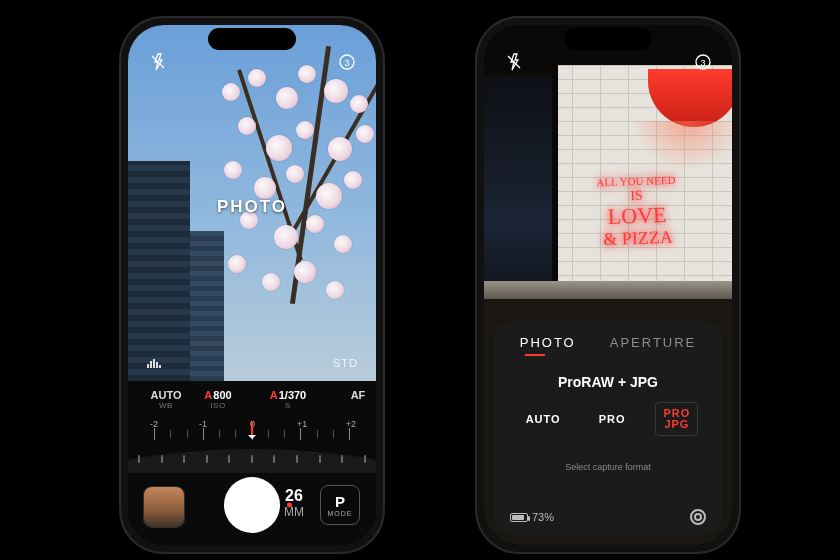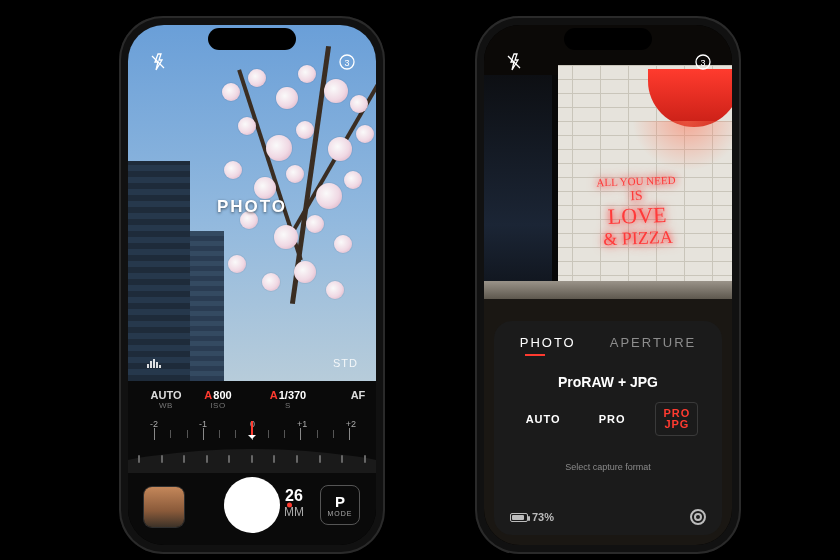--- a/index.html
+++ b/index.html
@@ -171,21 +171,21 @@
   .tab.active::after { content:""; position:absolute; left:10%; right:55%; bottom:0; height:2px; background:#ff3b30; }
   .format-title { text-align:center; margin:18px 0 12px; font-size:14px; font-weight:600; }
   .format-row { display:flex; justify-content:center; gap:22px; align-items:center; }
   .fmt { font-size:11px; font-weight:600; letter-spacing:1px; color:#fff; padding:6px 8px; }
   .fmt.pro { }
   .fmt.projpg {
     color:#ff3b30; border:1px solid #3a3a3a; border-radius:4px;
     display:flex; flex-direction:column; align-items:center; line-height:1; padding:5px 7px;
   }
   .hint { text-align:center; font-size:9px; color:#8a8a8a; margin-top:26px; }
-  .sheet-bottom { margin-top:auto; display:flex; justify-content:space-between; align-items:center; font-size:11px; color:#bcbcbc;font-weight:bold; }
+  .sheet-bottom { margin-top:auto; display:flex; justify-content:space-between; align-items:center; font-size:11px; color:#bcbcbc; }
   .battery-icon { display:inline-flex; align-items:center; gap:4px; }
   .batt { display:inline-block; width:18px; height:9px; border:1px solid #bcbcbc; border-radius:2px; position:relative; }
   .batt::after { content:""; position:absolute; right:-3px; top:2px; width:2px; height:5px; background:#bcbcbc; border-radius:1px; }
   .batt-fill { position:absolute; left:1px; top:1px; bottom:1px; width:72%; background:#bcbcbc; border-radius:1px; }
   .gear { width:16px; height:16px; border:2px solid #bcbcbc; border-radius:50%; position:relative; }
   .gear::before { content:""; position:absolute; left:50%; top:50%; width:4px; height:4px; border:2px solid #bcbcbc; border-radius:50%; transform:translate(-50%,-50%); }
 
   svg { display:block; }
 </style>
 </head>

